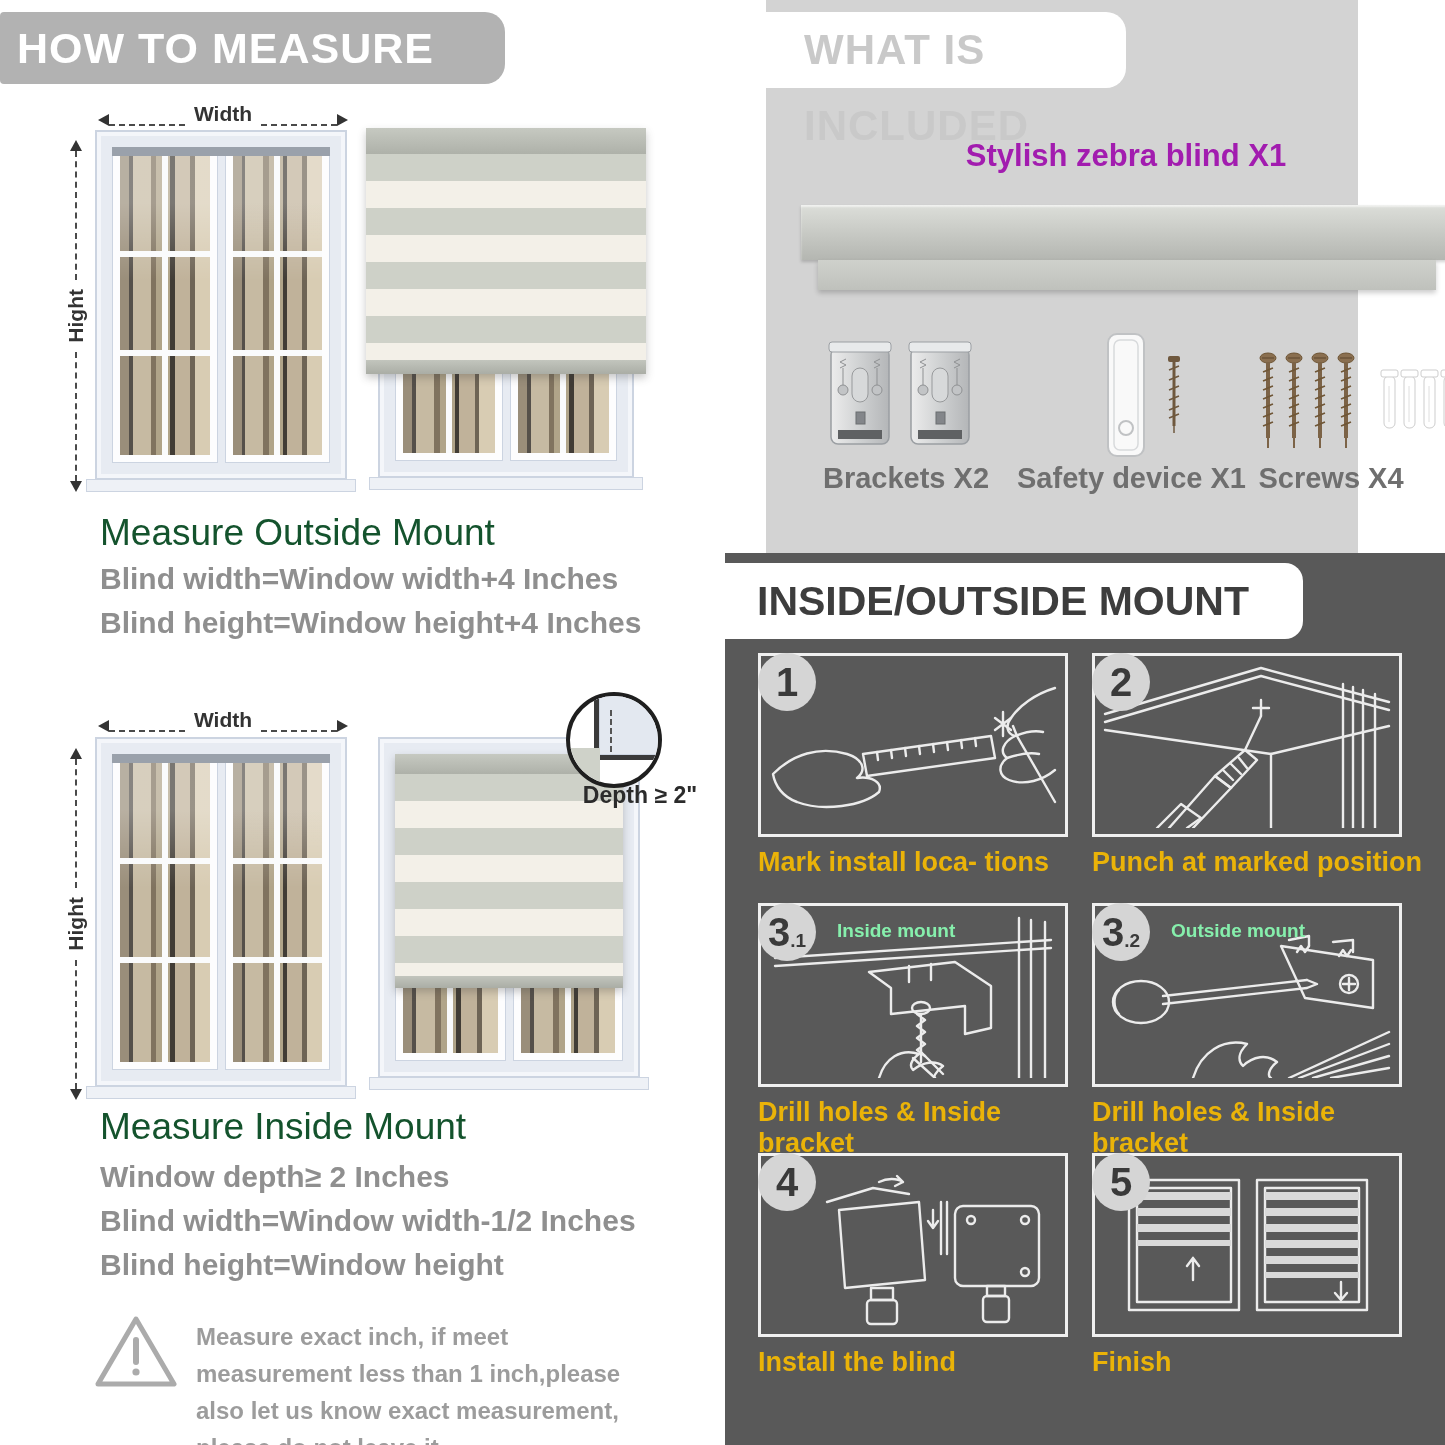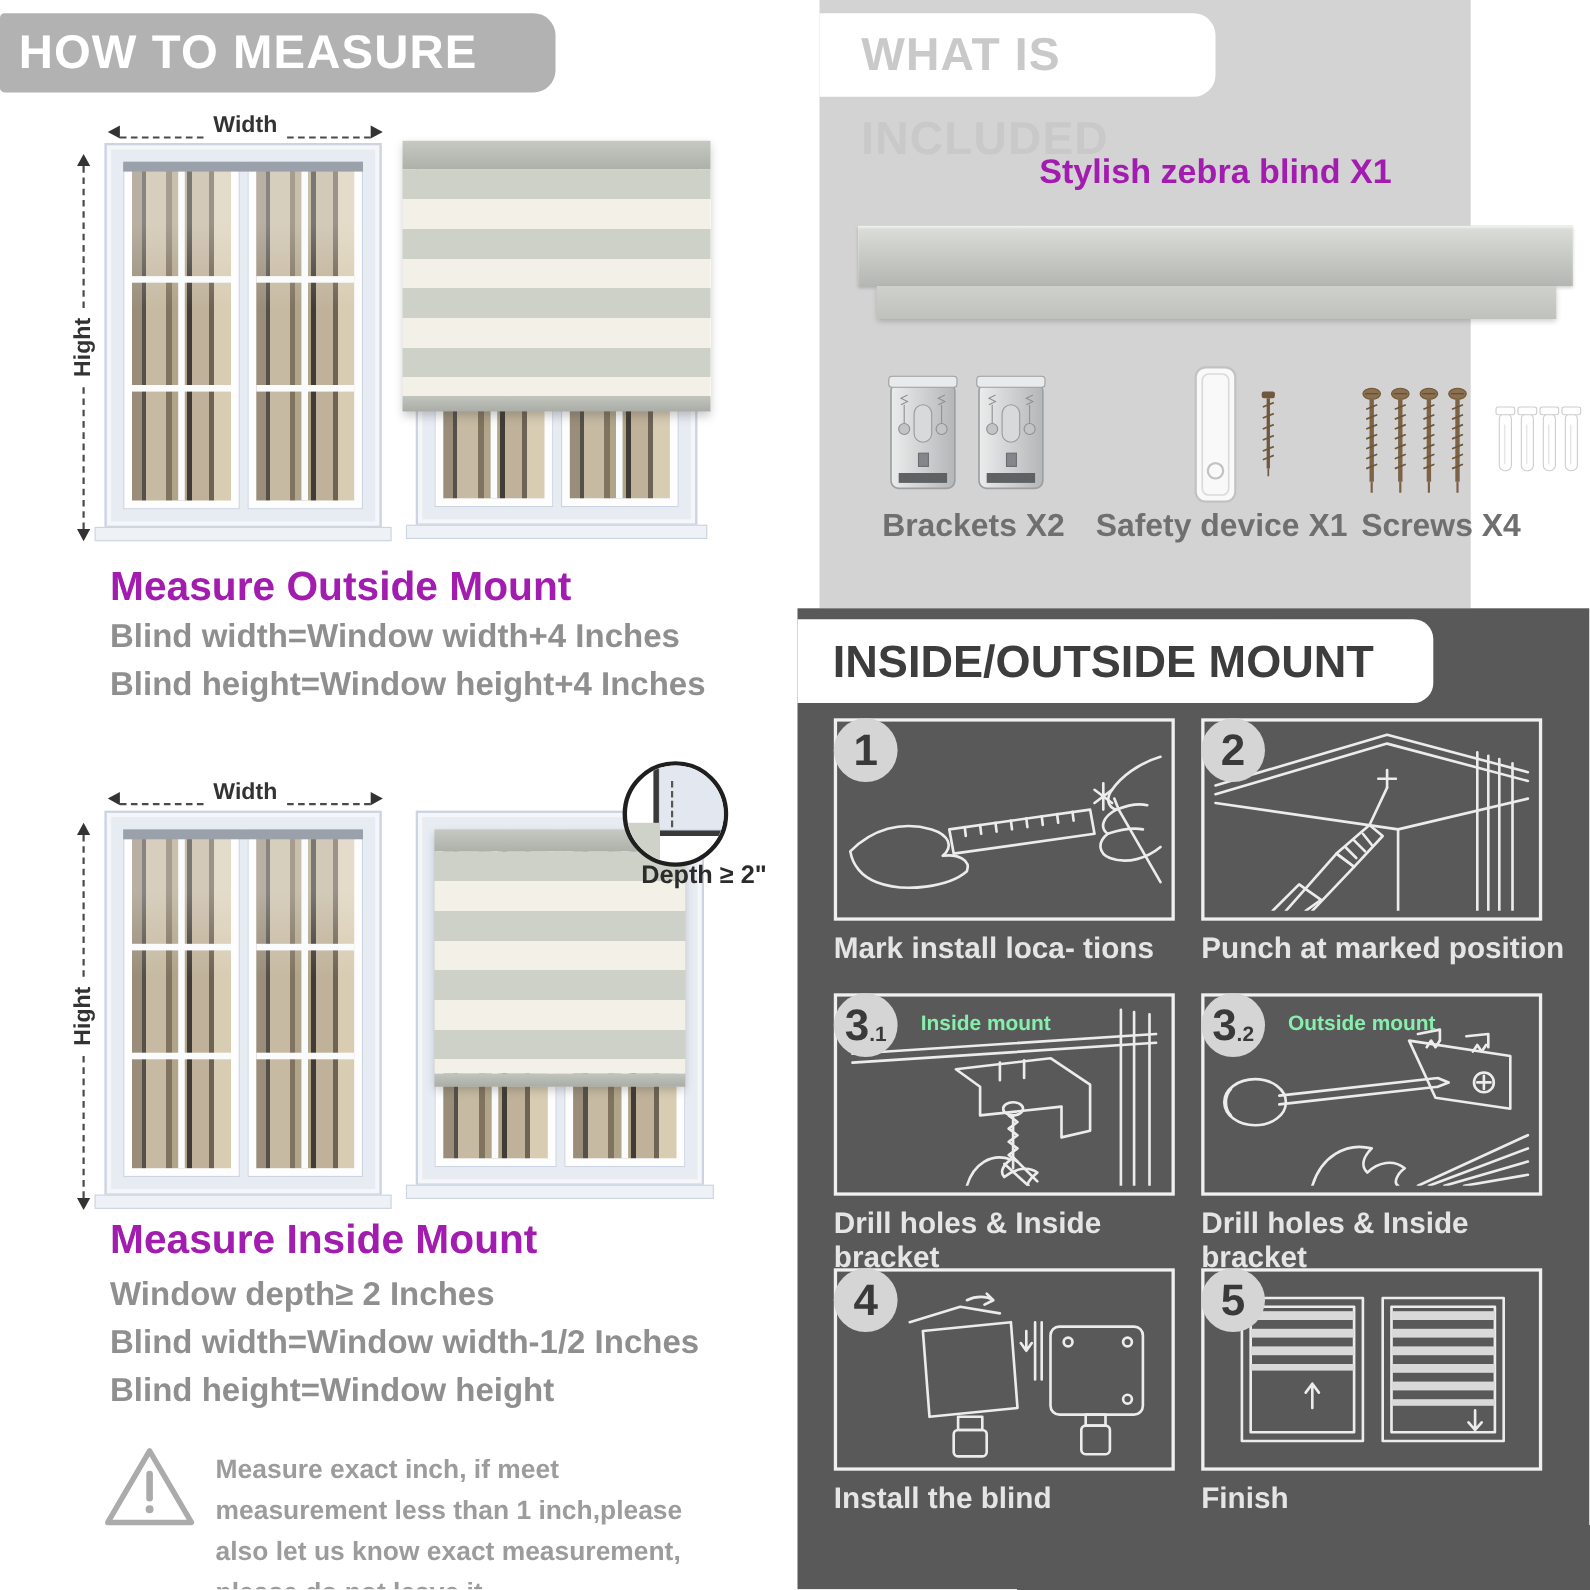--- a/index.html
+++ b/index.html
@@ -37,39 +37,39 @@
   .dash-h{flex:1;height:0;border-top:2px dashed #4a4a4a}
   .dash-v{flex:1;width:0;border-left:2px dashed #4a4a4a}
   .arr{width:0;height:0;border-style:solid;flex:none}
   .arr-l{border-width:6px 11px 6px 0;border-color:transparent #333 transparent transparent}
   .arr-r{border-width:6px 0 6px 11px;border-color:transparent transparent transparent #333}
   .arr-u{border-width:0 6px 11px 6px;border-color:transparent transparent #333 transparent}
   .arr-d{border-width:11px 6px 0 6px;border-color:#333 transparent transparent transparent}
   .mlabel{font-size:21px;font-weight:bold;color:#333;padding:0 9px;white-space:nowrap}
   .v-arrow .mlabel{writing-mode:vertical-rl;transform:rotate(180deg);padding:9px 0}
 
-  .h2{position:absolute;font-weight:bold;color:#a21caf;font-size:37px}
+  .h2{position:absolute;font-weight:normal;color:#14532d;font-size:37px}
   .bline{position:absolute;font-weight:bold;color:#8f8f8f;font-size:30px}
 
   .magnifier{position:absolute;left:566px;top:692px;width:88px;height:88px;border-radius:50%;
     border:4px solid #1f1f1f;background:#fff;overflow:hidden;z-index:6}
   .mg-frame{position:absolute;left:26px;top:-8px;right:-8px;bottom:26px;background:#e3e8f0;
     border:4px solid #cdd5e2}
   .mg-dark{position:absolute;left:24px;top:-8px;right:-8px;bottom:24px;
     border-left:5px solid #3a3a3a;border-bottom:5px solid #3a3a3a}
   .mg-blind{position:absolute;left:-6px;bottom:-6px;width:36px;height:42px;background:#cfd2c9}
   .mg-dash{position:absolute;left:40px;top:14px;height:42px;border-left:2px dashed #555}
   .depth-label{position:absolute;left:552px;top:782px;width:176px;text-align:center;
     font-size:23px;font-weight:bold;color:#2b2b2b;z-index:6}
 
   .warn-text{position:absolute;left:196px;top:1318px;width:462px;font-weight:bold;color:#9c9c9c;
     font-size:24px;line-height:37px}
 
   
-  #rt-top{position:absolute;left:745px;top:0;width:592px;height:553px;background:#d3d3d3}
+  #rt-top{position:absolute;left:766px;top:0;width:592px;height:553px;background:#d3d3d3}
   .hdr-included{position:absolute;left:0;top:12px;width:360px;height:76px;background:#fff;
     border-radius:0 20px 20px 0;color:#c9c9c9;font-size:42px;font-weight:bold;line-height:76px;
     padding-left:38px;box-sizing:border-box;letter-spacing:1px}
   .blind-title{position:absolute;left:0;top:138px;width:720px;text-align:center;font-size:31px;
     font-weight:bold;color:#a21caf}
   .headrail-top{position:absolute;left:35px;top:205px;width:650px;height:55px;
     background:linear-gradient(180deg,#dcded9,#c6c8c3 55%,#b4b6b1);
     box-shadow:inset 0 2px 2px rgba(255,255,255,.6),0 2px 3px rgba(0,0,0,.18)}
   .headrail-bot{position:absolute;left:52px;top:260px;width:618px;height:30px;
     background:linear-gradient(180deg,#cfd1cc,#bfc1bc);box-shadow:0 3px 5px rgba(0,0,0,.2)}
@@ -82,21 +82,21 @@
   .step{position:absolute;width:310px;height:184px;border:3px solid #f0f0f0;box-sizing:border-box}
   .step svg{position:absolute;left:6px;top:6px;width:292px;height:166px}
   .badge{position:absolute;left:-3px;top:-3px;min-width:58px;height:58px;border-radius:50%;
     background:#d5d5d5;display:flex;align-items:center;justify-content:center;padding:0 6px;
     box-sizing:border-box;z-index:2}
   .b-main{font-size:40px;font-weight:bold;color:#3a3a3a;line-height:1}
   .b-sub{font-size:19px;font-weight:bold;color:#3a3a3a;align-self:flex-end;margin-bottom:9px}
   .b-sub:empty{display:none}
   .step-label{position:absolute;left:76px;top:14px;color:#86efac;font-weight:bold;font-size:19px;z-index:2}
   .step-label:empty{display:none}
-  .caption{position:absolute;width:340px;color:#e5e5e5;font-weight:bold;font-size:27px}
+  .caption{position:absolute;width:340px;color:#eab308;font-weight:bold;font-size:27px}
 
   .lineart{stroke:#ececec;stroke-width:2.4;fill:none;stroke-linecap:round;stroke-linejoin:round}
 </style>
 </head>
 <body>
 
 <div id="root">
 
   <div class="hdr-left">HOW TO MEASURE</div>
 

